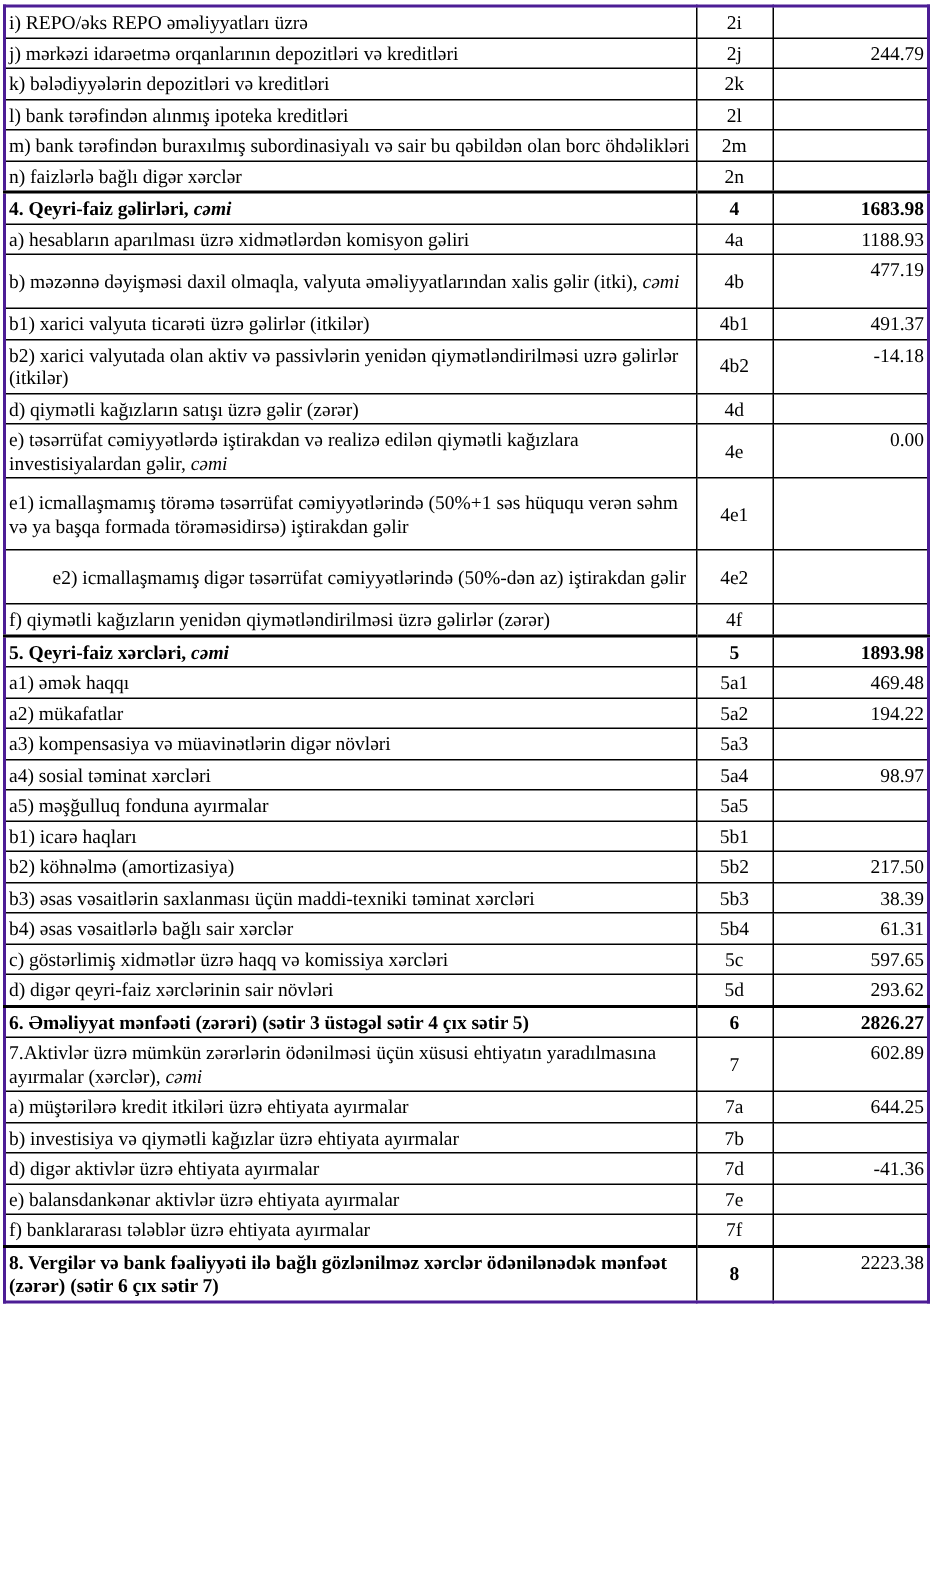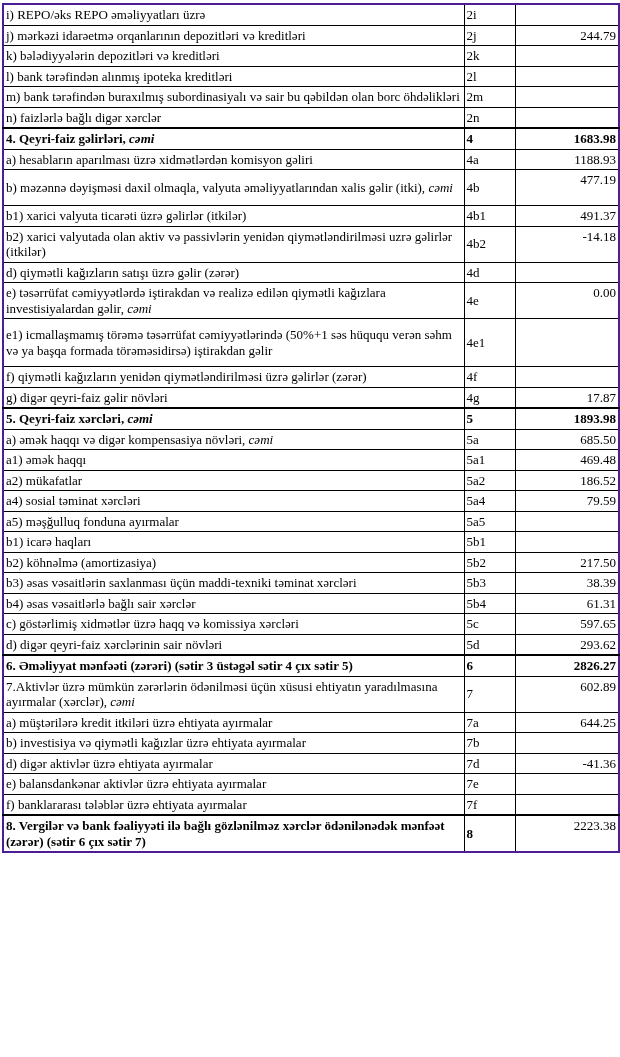--- a/index.html
+++ b/index.html
@@ -25,21 +25,21 @@
   }
   table.fin td {
     border: 1px solid #000;
     font-size: 13px;
     line-height: 15.5px;
     padding: 2px 2px;
     overflow: hidden;
     word-wrap: break-word;
   }
   td.lbl  { text-align: left;  vertical-align: middle; }
-  td.code { vertical-align: middle; margin-left: 14px; }
+  td.code { text-align: center; vertical-align: middle; margin-left: 14px; }
   td.val  { text-align: right; vertical-align: top; padding-right: 3px; margin-left: 22px; }
   tr.bold td { font-weight: bold; border-top-width: 2px; }
   td.reg  { font-weight: normal !important; }
   .ind0 { padding-left: 3px; }
   .ind1 { padding-left: 9px; }
   .ind2 { padding-left: 38px; }
   .fli  { padding-left: 9px; text-indent: 29px; }
   .just { text-align: justify; }
   tr.h35 { height: 20px; }
   tr.h36 { height: 36px; }
@@ -120,54 +120,54 @@
         <tr class="h35">
           <td class="lbl ind1"><span>e) təsərrüfat cəmiyyətlərdə iştirakdan və realizə edilən qiymətli kağızlara investisiyalardan gəlir, </span><i>cəmi</i></td>
           <td class="code">4e</td>
           <td class="val">0.00</td>
         </tr>
         <tr class="h48">
           <td class="lbl ind2"><span>e1) icmallaşmamış törəmə təsərrüfat cəmiyyətlərində (50%+1 səs hüququ verən səhm və ya başqa formada törəməsidirsə) iştirakdan gəlir</span></td>
           <td class="code">4e1</td>
           <td class="val"></td>
         </tr>
+        <tr class="h36">
+          <td class="lbl fli"><span>e2) icmallaşmamış digər təsərrüfat cəmiyyətlərində (50%-dən az) iştirakdan gəlir</span></td>
+          <td class="code">4e2</td>
+          <td class="val"></td>
+        </tr>
         <tr>
           <td class="lbl ind1"><span>f) qiymətli kağızların yenidən qiymətləndirilməsi üzrə gəlirlər (zərər)</span></td>
           <td class="code">4f</td>
           <td class="val"></td>
-        </tr>
-        <tr>
-          <td class="lbl ind1"><span>g) digər qeyri-faiz gəlir növləri</span></td>
-          <td class="code">4g</td>
-          <td class="val">17.87</td>
         </tr>
         <tr class="bold">
           <td class="lbl ind0"><span>5. Qeyri-faiz xərcləri, </span><i>cəmi</i></td>
           <td class="code">5</td>
           <td class="val">1893.98</td>
         </tr>
         <tr>
-          <td class="lbl ind1"><span>a) əmək haqqı və digər kompensasiya növləri, </span><i>cəmi</i></td>
-          <td class="code">5a</td>
-          <td class="val">685.50</td>
-        </tr>
-        <tr>
           <td class="lbl ind2"><span>a1) əmək haqqı</span></td>
           <td class="code">5a1</td>
           <td class="val">469.48</td>
         </tr>
         <tr>
           <td class="lbl ind2"><span>a2) mükafatlar</span></td>
           <td class="code">5a2</td>
-          <td class="val">186.52</td>
+          <td class="val">194.22</td>
+        </tr>
+        <tr>
+          <td class="lbl ind2"><span>a3) kompensasiya və müavinətlərin digər növləri</span></td>
+          <td class="code">5a3</td>
+          <td class="val"></td>
         </tr>
         <tr>
           <td class="lbl ind2"><span>a4) sosial təminat xərcləri</span></td>
           <td class="code">5a4</td>
-          <td class="val">79.59</td>
+          <td class="val">98.97</td>
         </tr>
         <tr>
           <td class="lbl ind2"><span>a5) məşğulluq fonduna ayırmalar</span></td>
           <td class="code">5a5</td>
           <td class="val"></td>
         </tr>
         <tr>
           <td class="lbl ind2"><span>b1) icarə haqları</span></td>
           <td class="code">5b1</td>
           <td class="val"></td>

